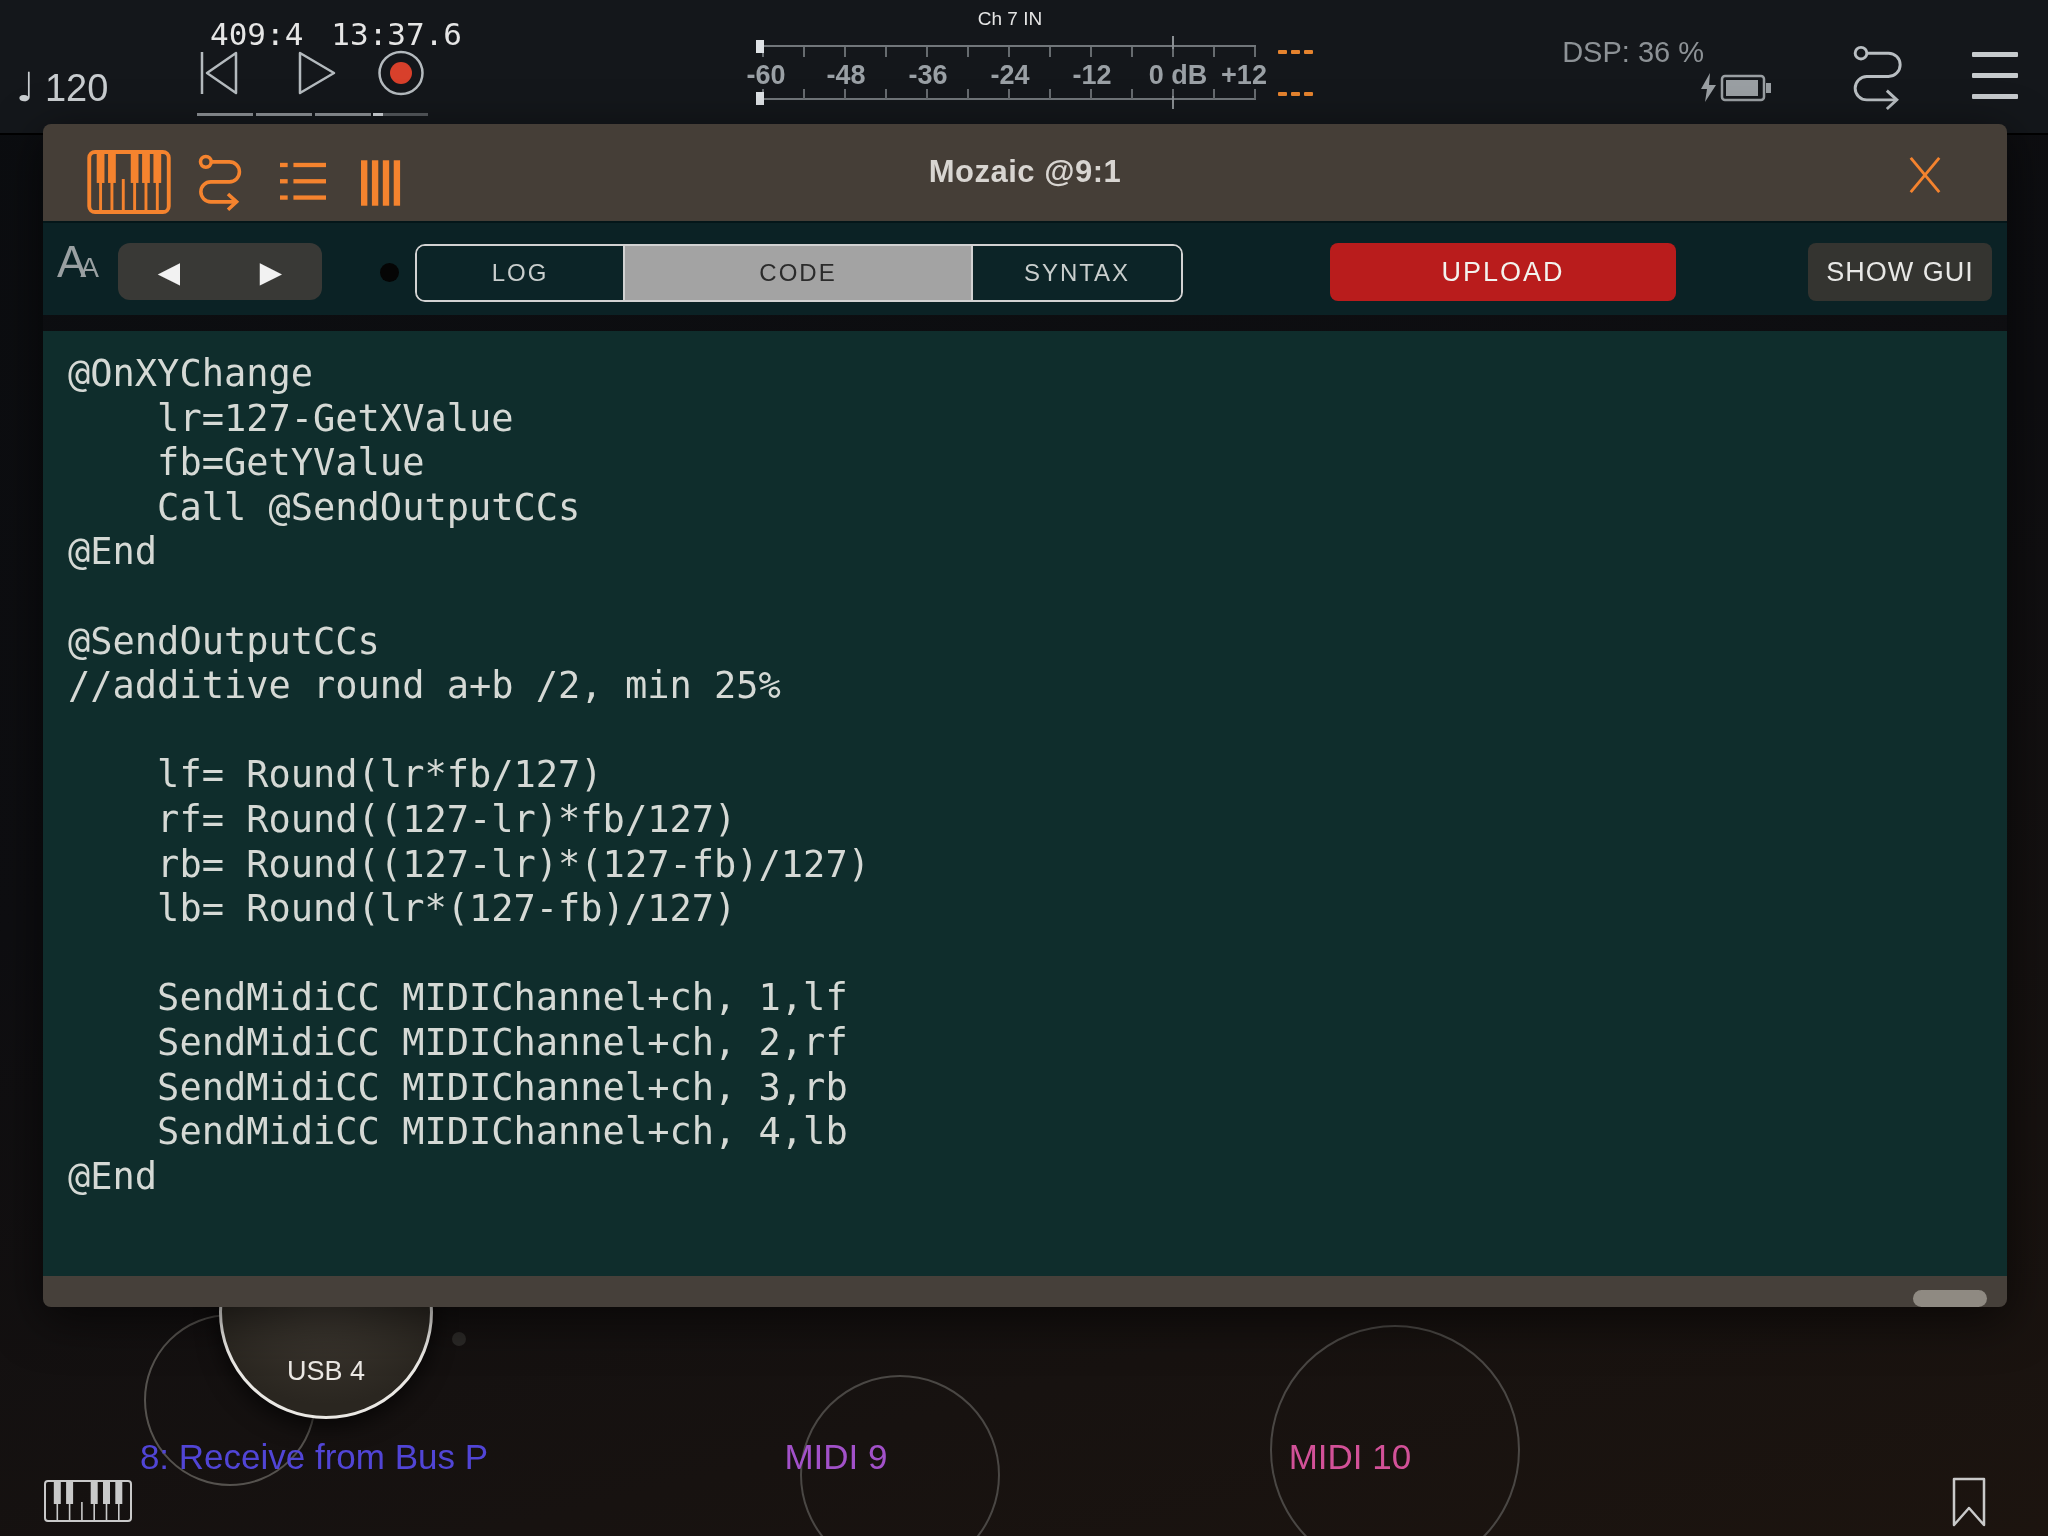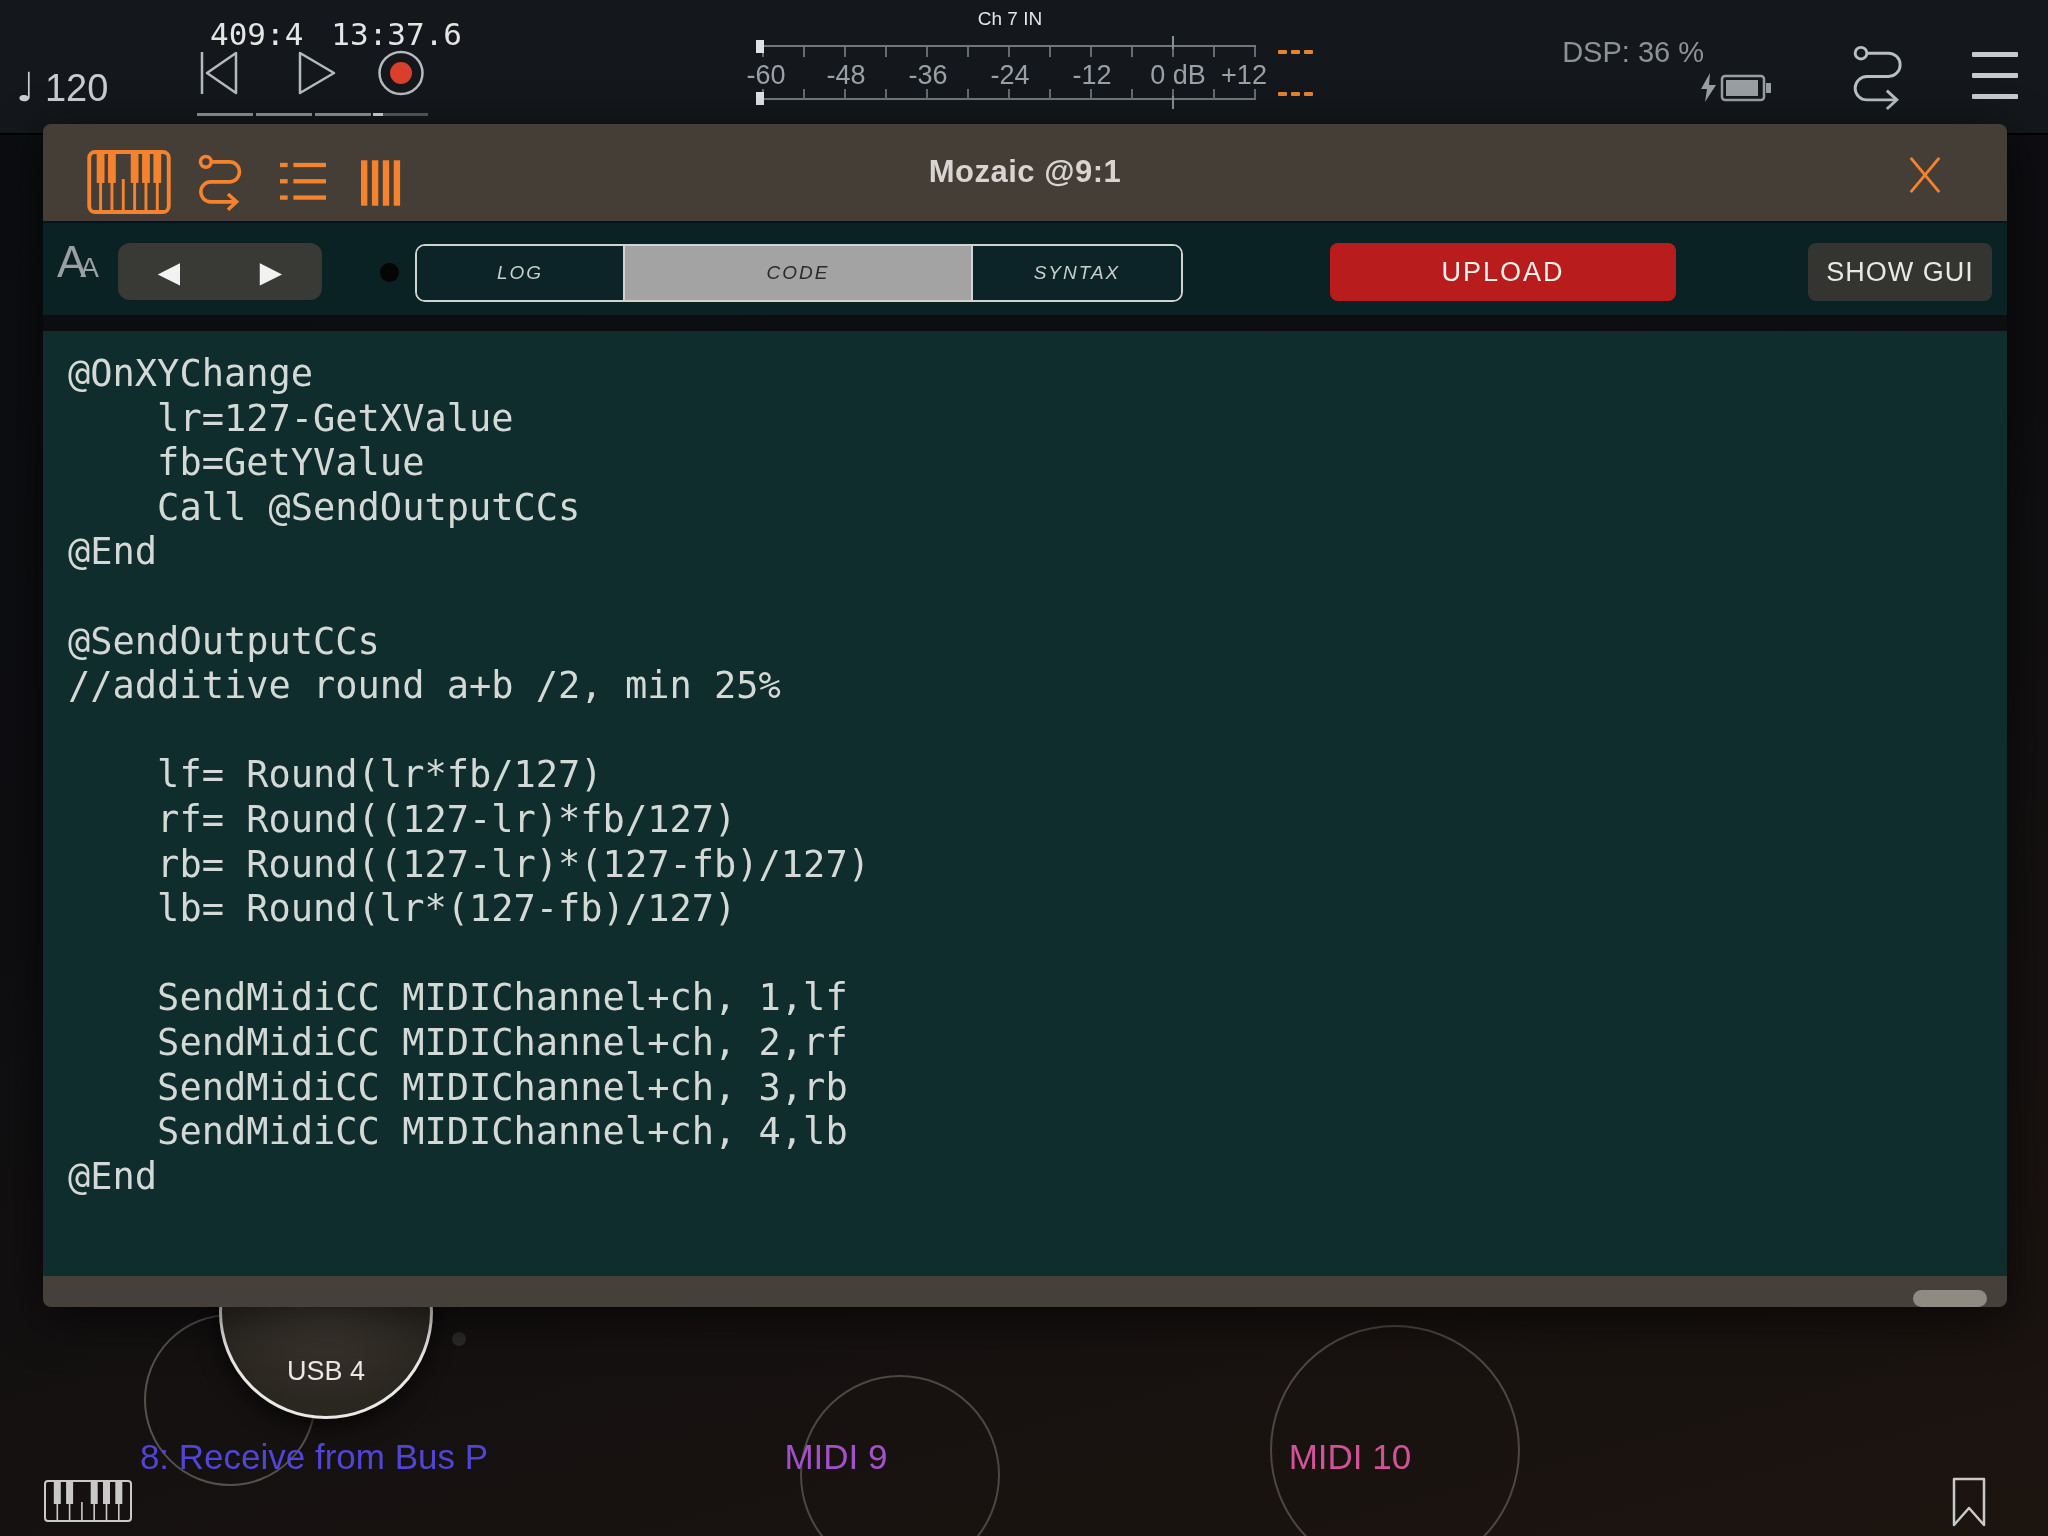--- a/index.html
+++ b/index.html
@@ -18,21 +18,21 @@
   .ticon{stroke:#b4babe;fill:none;stroke-width:2.5;}
   .progress{left:197px;top:113px;width:232px;height:4px;display:flex;}
   .progress span{height:3px;display:block;}
 
   
   .meter-title{left:910px;top:8px;width:200px;text-align:center;color:#e5e5e5;font-size:19px;}
   .rail{left:762px;width:494px;height:2px;background:#71767a;}
   .ticks{left:762px;width:494px;height:10px;
     background:repeating-linear-gradient(90deg,#666b6f 0 2px,transparent 2px 41px);}
   .sqmark{left:756px;width:8px;height:13px;background:#dfe3e6;}
-  .mlabel{top:60px;width:90px;text-align:center;color:#9aa0a5;font-size:27px;}
+  .mlabel{top:60px;width:90px;text-align:center;color:#9aa0a5;font-size:27px;font-weight:bold;}
   .zerotick{left:1172px;width:2px;height:13px;background:#8a8f93;}
   .dashrow{left:1278px;display:flex;gap:4px;}
   .dashrow i{width:9px;height:4px;background:#e5832e;border-radius:1px;}
 
   .dsp{left:1508px;top:36px;width:196px;text-align:right;color:#8d9296;font-size:29px;}
   .hamburger{left:1972px;top:52px;width:46px;cursor:pointer;}
   .hamburger div{height:5px;background:#c6cacd;margin-bottom:16px;border-radius:1px;}
 
   
   #window{left:43px;top:124px;width:1964px;height:1183px;border-radius:8px;overflow:hidden;
@@ -44,22 +44,22 @@
   #wtool{position:relative;height:94px;background:#0b2225;border-top:2px solid #041619;box-sizing:border-box;}
   .fontsize{left:14px;top:14px;color:#9aa0a2;cursor:pointer;}
   .fontsize .big{font-size:44px;}
   .fontsize .small{font-size:28px;margin-left:-6px;}
   .navbtn{left:75px;top:20px;width:204px;height:57px;background:#393936;border-radius:12px;
     display:flex;align-items:center;justify-content:space-around;cursor:pointer;}
   .navbtn span{color:#f2f2f2;font-size:29px;font-family:"DejaVu Sans",sans-serif;}
   .leddot{left:337px;top:40px;width:19px;height:19px;border-radius:50%;background:#050505;}
   .segctl{left:372px;top:21px;height:54px;display:flex;border:2px solid #d2d2d2;border-radius:10px;
     overflow:hidden;box-sizing:content-box;}
-  .seg{display:flex;align-items:center;justify-content:center;color:#c9cecd;font-size:19px;
-    letter-spacing:2px;cursor:pointer;background:#0c2427;font-style:italic;}
+  .seg{display:flex;align-items:center;justify-content:center;color:#c9cecd;font-size:24px;
+    letter-spacing:2px;cursor:pointer;background:#0c2427;}
   .seg+.seg{border-left:2px solid #d2d2d2;}
   .seg.active{background:#a3a3a3;color:#2b2b2b;}
   .seg.w-log{width:206px;}.seg.w-code{width:346px;}.seg.w-syntax{width:208px;}
   .btn{display:flex;align-items:center;justify-content:center;border-radius:8px;font-size:27px;
     letter-spacing:2px;cursor:pointer;}
   #uploadbtn{left:1287px;top:20px;width:346px;height:58px;background:#b91c1c;color:#f3f3ee;}
   #showguibtn{left:1765px;top:20px;width:184px;height:58px;background:#343430;color:#e8e8e6;letter-spacing:1px;}
 
   #wcode{height:945px;background:#0f2d2c;cursor:text;}
   #wcode pre{margin:16px;padding:21px 0 0 9px;font-family:"DejaVu Sans Mono",monospace;

